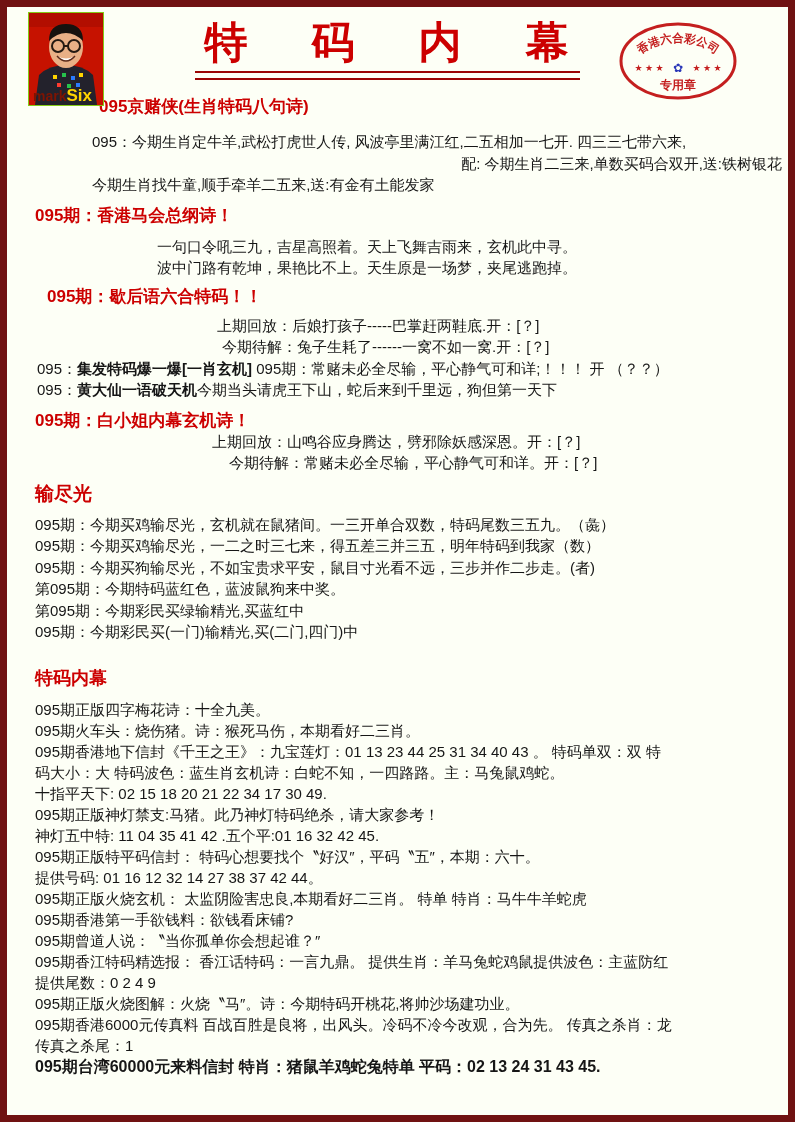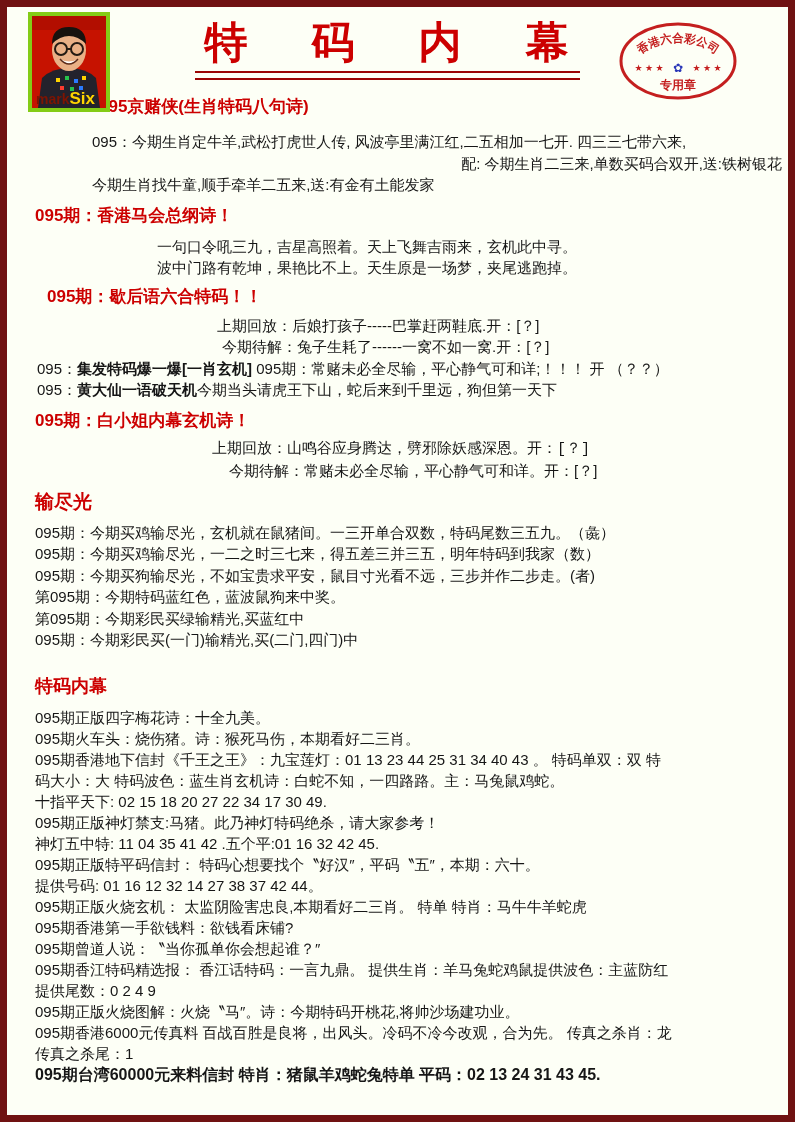--- a/index.html
+++ b/index.html
@@ -11,37 +11,37 @@
     background:#fdfff6;
     border:7px solid #701212;
     overflow:hidden;
     font-family:"Liberation Sans","DejaVu Sans",sans-serif;
     color:#161616;
   }
   
   .header{position:relative;height:86px;}
   .photo{
     position:absolute;left:21px;top:5px;width:74px;height:92px;
-    background:#c01000;border:4px solid #84cc16;overflow:hidden;
+    background:#c01000;border:1px solid #84cc16;overflow:hidden;
   }
   .title-wrap{position:absolute;left:140px;right:160px;top:10px;text-align:center;}
   .page-title{
     font-size:43px;font-weight:bold;color:#cc0000;
     letter-spacing:2px;word-spacing:48px;white-space:nowrap;line-height:50px;text-align:center;
   }
   .t-underline{height:2px;background:#9b0505;margin:4px auto 0 auto;width:385px;}
   .t-underline.second{margin-top:5px;}
   .seal{position:absolute;right:48px;top:12px;width:124px;height:84px;}
   
   .content{padding:0 6px 0 28px;}
   .h{font-weight:bold;color:#cc0000;font-size:17px;line-height:20px;white-space:nowrap;}
   .hs1{margin:4px 0 14px 64px;}
   .hs2{margin:10px 0 10px 0;}
   .hs3{margin:8px 0 8px 12px;}
-  .hs4{margin:10px 0 8px 0;}
+  .hs4{margin:10px 0 0 0;}
   .hs5{margin:9px 0 9px 0;font-size:19px;line-height:22px;}
   .hs6{margin:24px 0 10px 0;font-size:18px;line-height:22px;}
   .line{font-size:15px;line-height:21.5px;white-space:nowrap;overflow:hidden;}
   .sec-s6 .line{line-height:21px;}
   .b{font-weight:bold;}
 </style>
 </head>
 <body>
 
 <div class="page">
@@ -127,21 +127,21 @@
           <div class="line" style="padding-left: 187px;"><span>今期待解：兔子生耗了------一窝不如一窝.开：[？]</span></div>
           <div class="line" style="padding-left: 2px;"><span>095：</span><span class="b">集发特码爆一爆[一肖玄机]</span><span> 095期：常赌未必全尽输，平心静气可和详;！！！  开 （？？）</span></div>
           <div class="line" style="padding-left: 2px;"><span>095：</span><span class="b">黄大仙一语破天机</span><span>今期当头请虎王下山，蛇后来到千里远，狗但第一天下</span></div>
         </div>
     </div>
 
     <div class="section sec-s4">
       <div class="h hs4">095期：白小姐内幕玄机诗！</div>
       <div>
 
-      <div class="line" style="padding-left: 177px; font-family: Liberation Mono, monospace;"><span>上期回放：山鸣谷应身腾达，劈邪除妖感深恩。开：[？]</span></div>
+      <div class="line" style="padding-left: 177px;"><span>上期回放：山鸣谷应身腾达，劈邪除妖感深恩。开：[？]</span></div>
           <div class="line" style="padding-left: 194px;"><span>今期待解：常赌未必全尽输，平心静气可和详。开：[？]</span></div>
         </div>
     </div>
 
     <div class="section sec-s5">
       <div class="h hs5">输尽光</div>
       <div>
 
       <div class="line"><span>095期：今期买鸡输尽光，玄机就在鼠猪间。一三开单合双数，特码尾数三五九。（彘）</span></div>
           <div class="line"><span>095期：今期买鸡输尽光，一二之时三七来，得五差三并三五，明年特码到我家（数）</span></div>
@@ -153,21 +153,21 @@
     </div>
 
     <div class="section sec-s6">
       <div class="h hs6">特码内幕</div>
       <div>
 
       <div class="line"><span>095期正版四字梅花诗：十全九美。</span></div>
           <div class="line"><span>095期火车头：烧伤猪。诗：猴死马伤，本期看好二三肖。</span></div>
           <div class="line"><span>095期香港地下信封《千王之王》：九宝莲灯：01 13 23 44 25 31 34 40 43 。 特码单双：双 特</span></div>
           <div class="line"><span>码大小：大 特码波色：蓝生肖玄机诗：白蛇不知，一四路路。主：马兔鼠鸡蛇。</span></div>
-          <div class="line"><span>十指平天下: 02 15 18 20 27 22 34 17 30 49.</span></div>
+          <div class="line"><span>十指平天下: 02 15 18 20 21 22 34 17 30 49.</span></div>
           <div class="line"><span>095期正版神灯禁支:马猪。此乃神灯特码绝杀，请大家参考！</span></div>
           <div class="line"><span>神灯五中特: 11 04 35 41 42 .五个平:01 16 32 42 45.</span></div>
           <div class="line"><span>095期正版特平码信封： 特码心想要找个〝好汉″，平码〝五″，本期：六十。</span></div>
           <div class="line"><span>提供号码: 01 16 12 32 14 27 38 37 42 44。</span></div>
           <div class="line"><span>095期正版火烧玄机： 太监阴险害忠良,本期看好二三肖。 特单 特肖：马牛牛羊蛇虎</span></div>
           <div class="line"><span>095期香港第一手欲钱料：欲钱看床铺?</span></div>
           <div class="line"><span>095期曾道人说：〝当你孤单你会想起谁？″</span></div>
           <div class="line"><span>095期香江特码精选报： 香江话特码：一言九鼎。 提供生肖：羊马兔蛇鸡鼠提供波色：主蓝防红</span></div>
           <div class="line"><span>提供尾数：0 2 4 9</span></div>
           <div class="line"><span>095期正版火烧图解：火烧〝马″。诗：今期特码开桃花,将帅沙场建功业。</span></div>

